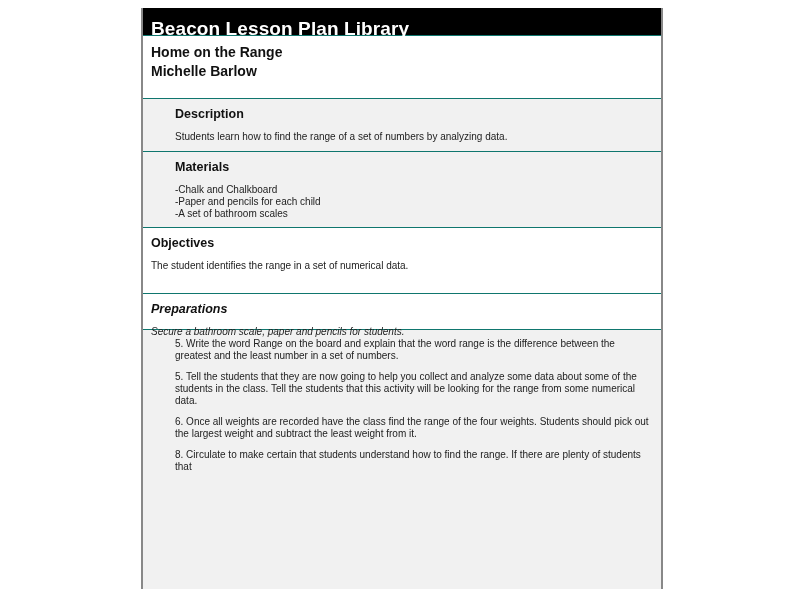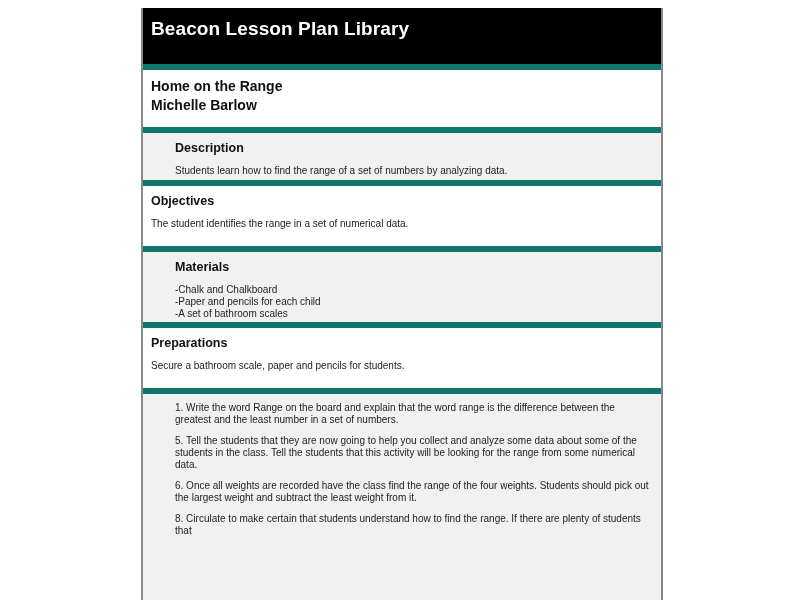--- a/index.html
+++ b/index.html
@@ -1,31 +1,31 @@
 <!DOCTYPE html>
 <html><head>
 <meta charset="utf-8">
 <style>
   html, body { margin: 0; padding: 0; background: #ffffff; }
   body { width: 800px; height: 600px; overflow: hidden; position: relative; font-family: "Liberation Sans", sans-serif; color: #222; }
   .page { position: absolute; left: 141px; top: 8px; width: 518px; border-left: 2px solid #888; border-right: 2px solid #888; }
-  .header { background: #000; color: #fff; height: 56px; box-sizing: border-box; padding: 10px 8px 0 8px; font-weight: bold; font-size: 19px; letter-spacing: 0.1px; }
-  .section { border-top: 6px solid #0f766e; padding: 8px 8px 0 8px; box-sizing: border-box; font-size: 10px; line-height: 12px; }
+  .header { background: #000; color: #fff; height: 27px; box-sizing: border-box; padding: 10px 8px 0 8px; font-weight: bold; font-size: 19px; letter-spacing: 0.1px; }
+  .section { border-top: 1px solid #0f766e; padding: 8px 8px 0 8px; box-sizing: border-box; font-size: 10px; line-height: 12px; }
   .section.gray { background: #f1f1f1; padding-left: 32px; }
   .section.white { background: #ffffff; }
   .section h2 { margin: 0 0 9px 0; font-size: 12.5px; font-weight: bold; color: #111; line-height: 15px; }
   .section p { margin: 0 0 12px 0; }
   .title-sec { height: 63px; }
   .title-sec h1 { margin: 2px 0 7px 0; font-size: 14px; font-weight: bold; color: #111; }
   .title-sec .author { font-size: 14px; font-weight: bold; color: #111; }
   .desc-sec { height: 53px; }
   .obj-sec { height: 66px; }
   .mat-sec { height: 76px; }
   .mat-sec .line { display: block; }
-  .prep-sec { height: 66px; }
+  .prep-sec { height: 36px; font-style: italic; }
   .proc-sec { height: 260px; }
   .proc-sec p { margin-bottom: 9px; }
 </style>
 </head>
 <body>
 
 <div class="page">
   <div class="header">
     <span>Beacon Lesson Plan Library</span>
   </div>
@@ -33,36 +33,36 @@
   <div class="section white title-sec">
     <h1>Home on the Range</h1>
     <div class="author">Michelle Barlow</div>
   </div>
 
   <div class="section gray desc-sec">
     <h2>Description</h2>
     <p>Students learn how to find the range of a set of numbers by analyzing data.</p>
   </div>
 
-  <div class="section white obj-sec">
-    <h2>Objectives</h2>
-    <p>The student identifies the range in a set of numerical data.</p>
-  </div>
-
   <div class="section gray mat-sec">
     <h2>Materials</h2>
     <span class="line">-Chalk and Chalkboard</span>
     <span class="line">-Paper and pencils for each child</span>
     <span class="line">-A set of bathroom scales</span>
+  </div>
+
+  <div class="section white obj-sec">
+    <h2>Objectives</h2>
+    <p>The student identifies the range in a set of numerical data.</p>
   </div>
 
   <div class="section white prep-sec">
     <h2>Preparations</h2>
     <p>Secure a bathroom scale, paper and pencils for students.</p>
   </div>
 
   <div class="section gray proc-sec">
-    <p>1. Write the word Range on the board and explain that the word range is the difference between the greatest and the least number in a set of numbers.</p>
+    <p>5. Write the word Range on the board and explain that the word range is the difference between the greatest and the least number in a set of numbers.</p>
     <p>5. Tell the students that they are now going to help you collect and analyze some data about some of the students in the class. Tell the students that this activity will be looking for the range from some numerical data.</p>
     <p>6. Once all weights are recorded have the class find the range of the four weights. Students should pick out the largest weight and subtract the least weight from it.</p>
     <p>8. Circulate to make certain that students understand how to find the range. If there are plenty of students that</p>
   </div>
 </div>
 
 </body></html>

